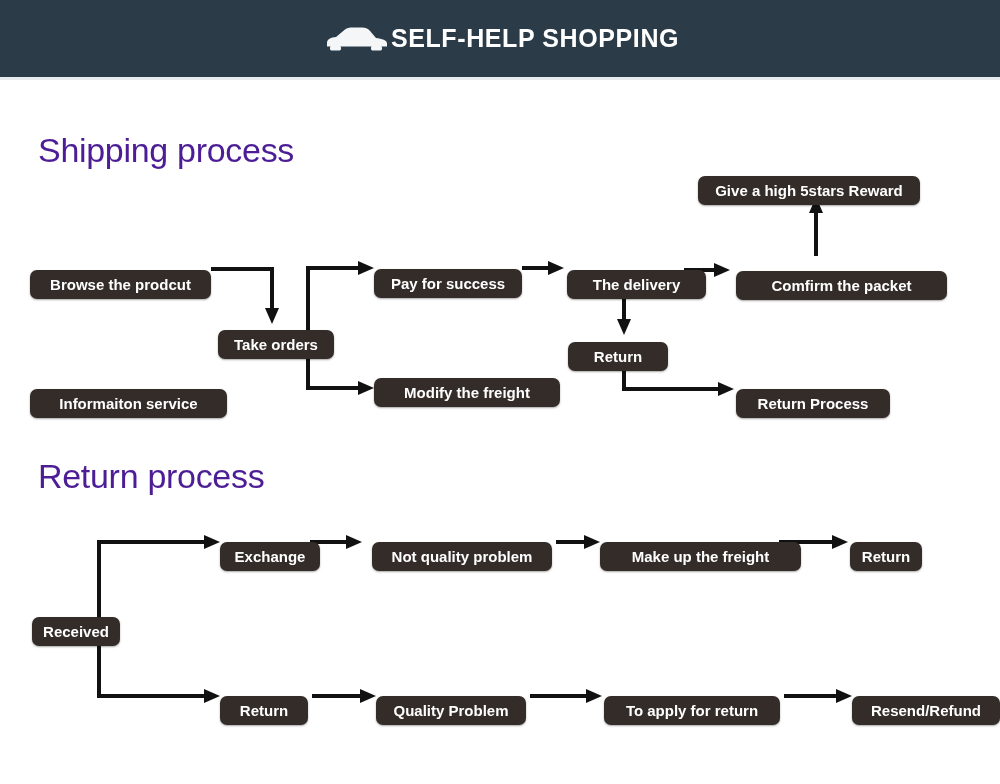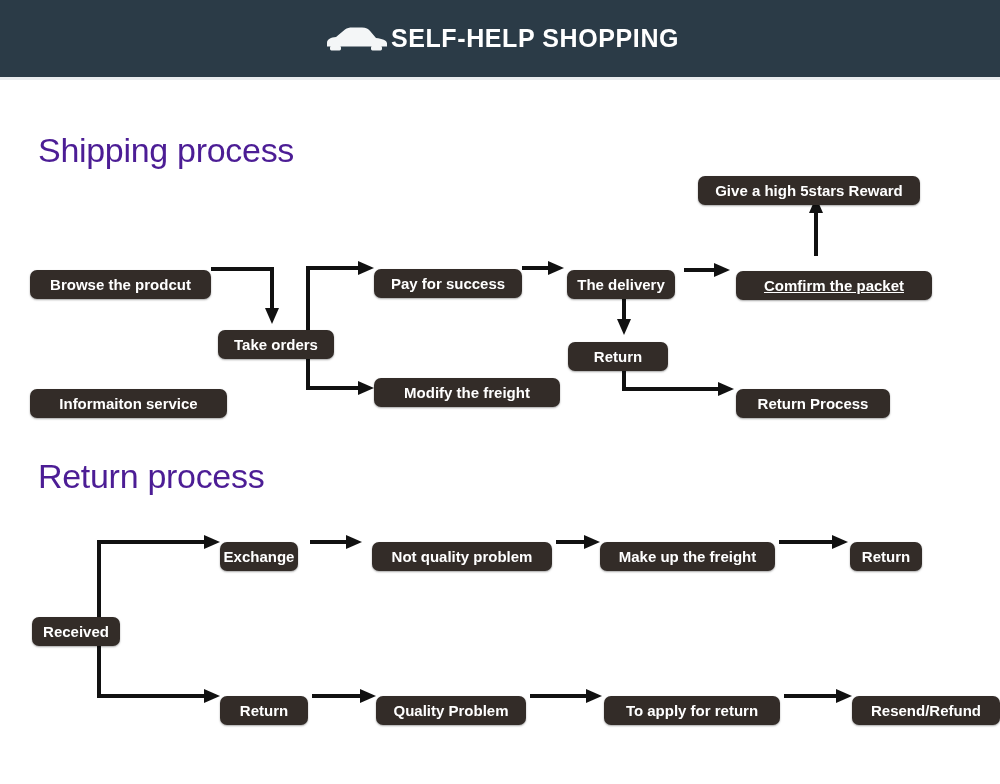--- a/index.html
+++ b/index.html
@@ -140,39 +140,39 @@
   <div class="node" style="left:30px;top:175px;width:181px;">Browse the prodcut</div>
 
   <div class="node" style="left:30px;top:294px;width:197px;">Informaiton service</div>
 
   <div class="node" style="left:218px;top:235px;width:116px;">Take orders</div>
 
   <div class="node" style="left:374px;top:174px;width:148px;">Pay for success</div>
 
   <div class="node" style="left:374px;top:283px;width:186px;">Modify the freight</div>
 
-  <div class="node" style="left:567px;top:175px;width:108px;">The delivery</div>
+  <div class="node" style="left:567px;top:175px;width:139px;">The delivery</div>
 
   <div class="node" style="left:568px;top:247px;width:100px;">Return</div>
 
-  <div class="node" style="left:736px;top:176px;width:196px;text-decoration:underline;">Comfirm the packet</div>
+  <div class="node" style="left:736px;top:176px;width:211px;">Comfirm the packet</div>
 
   <div class="node" style="left:698px;top:81px;width:222px;">Give a high 5stars Reward</div>
 
   <div class="node" style="left:736px;top:294px;width:154px;">Return Process</div>
 
   <div class="section-title" style="left:38px;top:377px;">Return process</div>
 
   <div class="node" style="left:32px;top:522px;width:88px;">Received</div>
 
-  <div class="node" style="left:220px;top:447px;width:78px;">Exchange</div>
+  <div class="node" style="left:220px;top:447px;width:100px;">Exchange</div>
 
   <div class="node" style="left:372px;top:447px;width:180px;">Not quality problem</div>
 
-  <div class="node" style="left:600px;top:447px;width:175px;">Make up the freight</div>
+  <div class="node" style="left:600px;top:447px;width:201px;">Make up the freight</div>
 
   <div class="node" style="left:850px;top:447px;width:72px;">Return</div>
 
   <div class="node" style="left:220px;top:601px;width:88px;">Return</div>
 
   <div class="node" style="left:376px;top:601px;width:150px;">Quality Problem</div>
 
   <div class="node" style="left:604px;top:601px;width:176px;border-radius:7px;">To apply for return</div>
 
   <div class="node" style="left:852px;top:601px;width:148px;">Resend/Refund</div>

